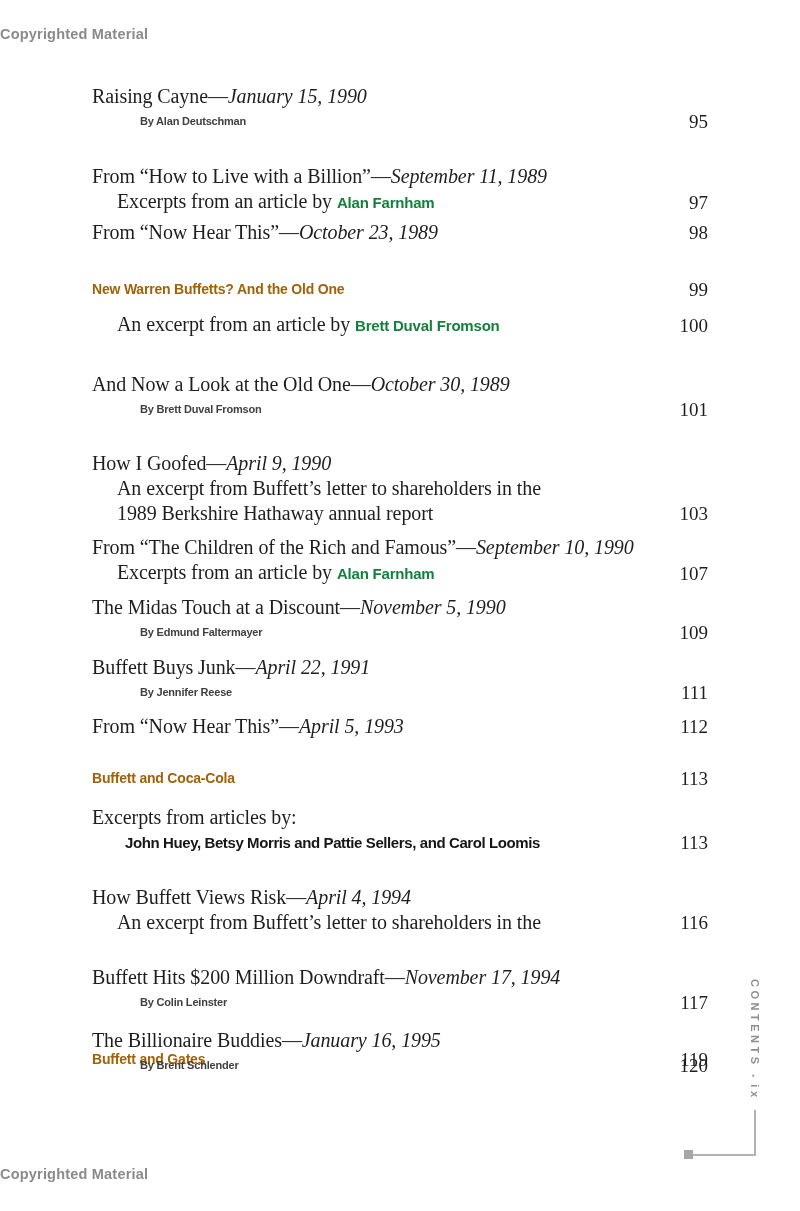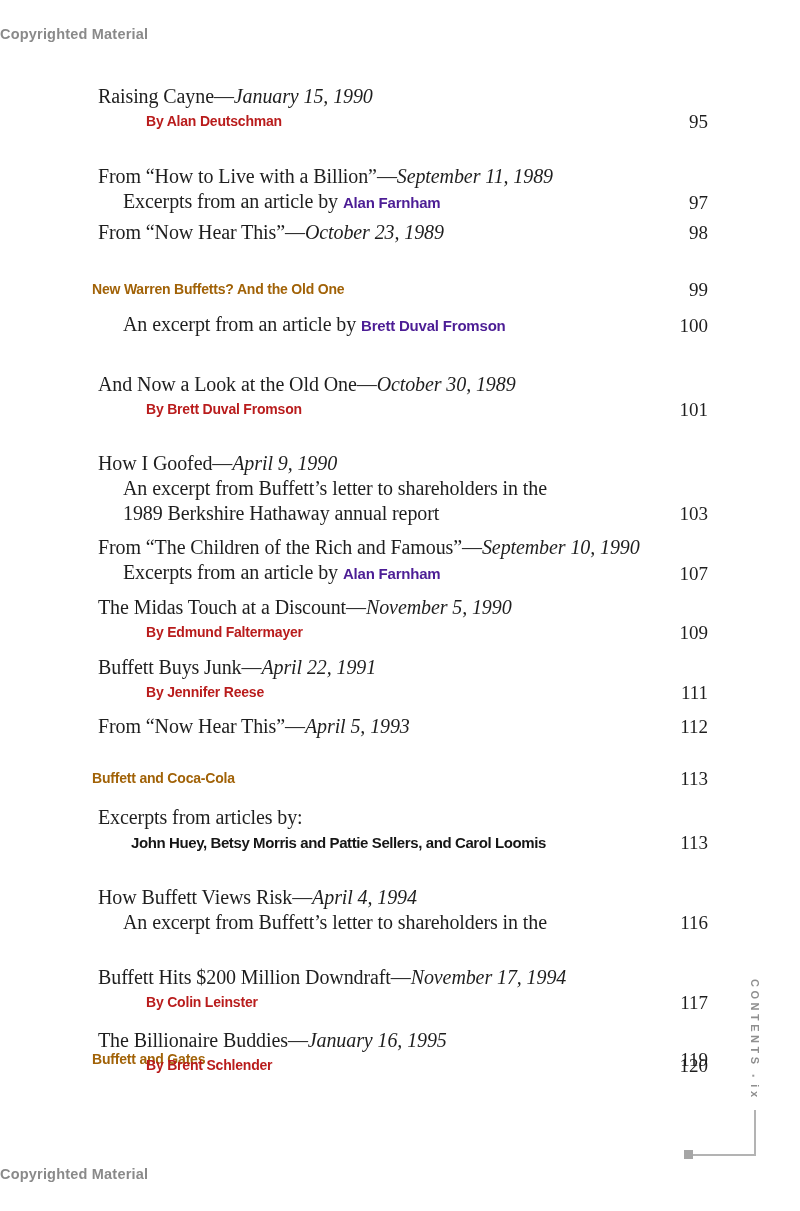--- a/index.html
+++ b/index.html
@@ -14,35 +14,35 @@
   }
   .wm-top{top:26px;}
   .wm-bottom{top:1166px;}
   .row{
     position:absolute;left:92px;width:616px;
     display:flex;justify-content:space-between;align-items:flex-end;
   }
   .row-left{display:flex;flex-direction:column;}
   .line{
     font-family:"Liberation Serif",serif;font-size:20px;line-height:25px;
-    color:#1e1e1e;white-space:nowrap;letter-spacing:-0.1px;margin-left:6px;
+    color:#1e1e1e;white-space:nowrap;letter-spacing:-0.1px;
   }
   .title-line .date{font-style:italic;}
   .line.sub{padding-left:25px;}
   .line.by{
     padding-left:48px;font-family:"Liberation Sans",sans-serif;
-    font-weight:bold;font-size:14px;letter-spacing:-0.2px;color:#b91c1c;
+    font-weight:bold;font-size:11px;letter-spacing:-0.2px;color:#404040;
   }
   .line.names{
     padding-left:33px;font-family:"Liberation Sans",sans-serif;
     font-weight:bold;font-size:15px;letter-spacing:-0.4px;color:#161616;
   }
   .bname{
     font-family:"Liberation Sans",sans-serif;font-weight:bold;
-    font-size:15px;letter-spacing:-0.2px;color:#4c1d95;
+    font-size:15px;letter-spacing:-0.2px;color:#15803d;
   }
   .hdr{
     font-family:"Liberation Sans",sans-serif;font-weight:bold;
     font-size:14px;line-height:25px;letter-spacing:-0.2px;color:#a16207;
     white-space:nowrap;
   }
   .pgnum{
     font-family:"Liberation Serif",serif;font-size:19px;line-height:25px;
     color:#1e1e1e;
   }

